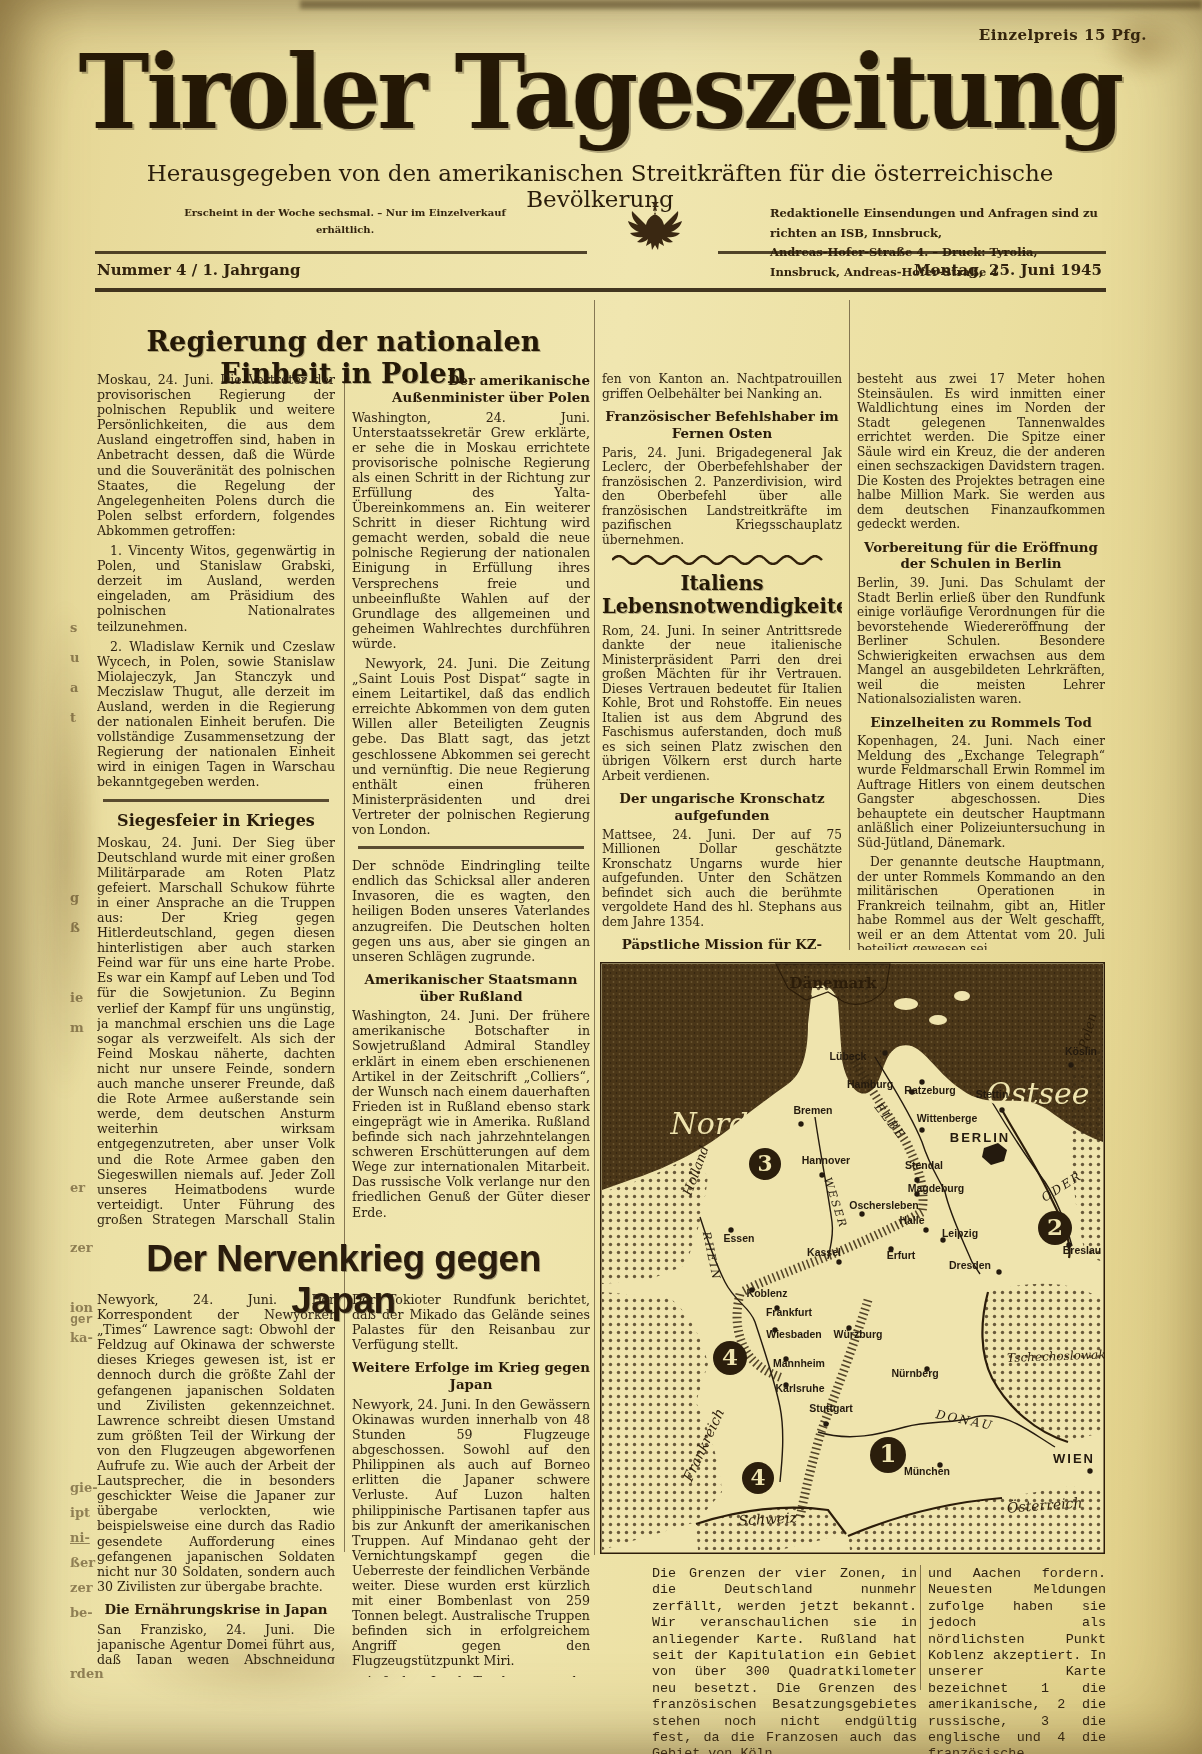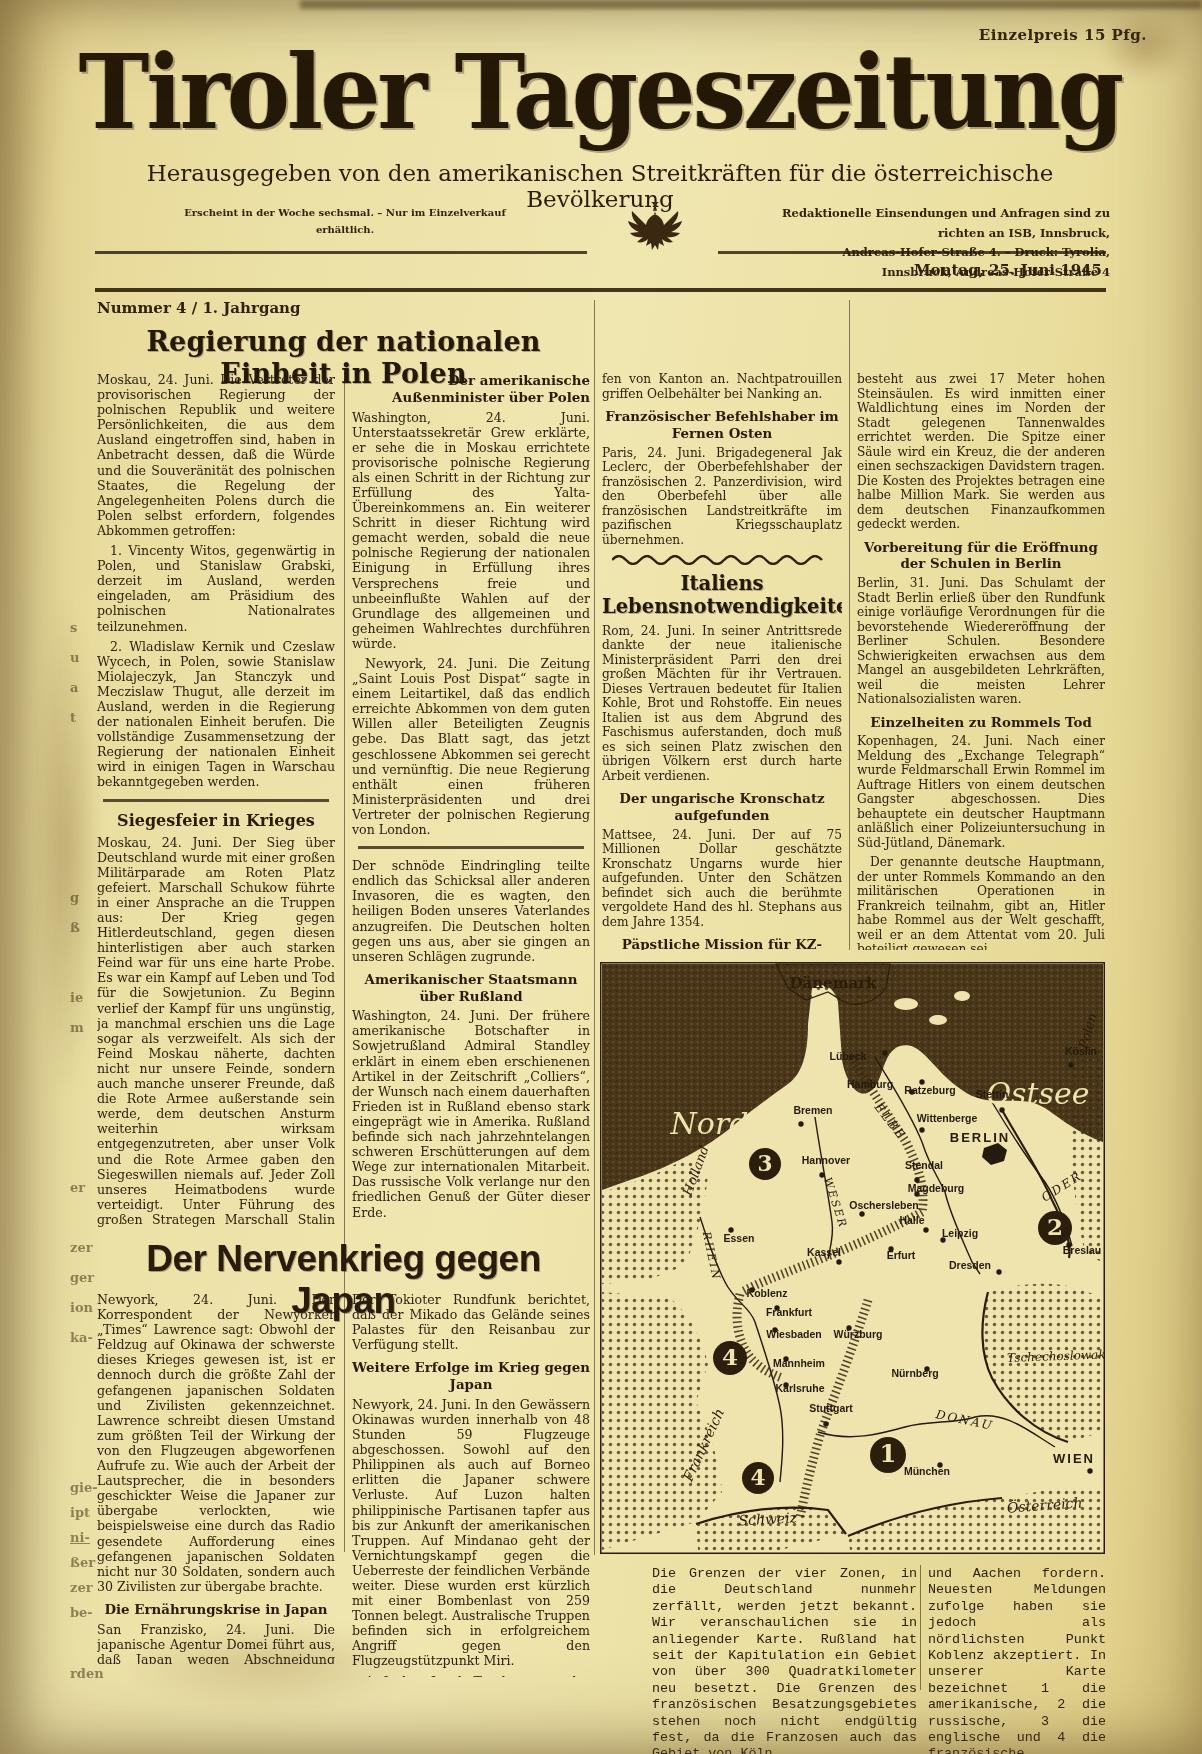--- a/index.html
+++ b/index.html
@@ -10,24 +10,24 @@
     box-shadow:inset 0 0 90px rgba(97,74,30,.45), inset 18px 0 45px rgba(80,58,20,.35);}
   .stain{position:absolute;border-radius:50%;pointer-events:none;filter:blur(6px);}
   .topbleed{position:absolute;left:300px;top:0;width:902px;height:9px;background:rgba(60,45,20,.5);filter:blur(2px);}
   
   .price{position:absolute;right:55px;top:26px;font-size:15px;font-weight:bold;color:#31220d;letter-spacing:.5px;}
   .title{position:absolute;left:70px;top:44px;width:1060px;text-align:center;font-size:95px;line-height:1;
     font-weight:bold;color:#241806;letter-spacing:-3px;transform:scaleY(1.08);
     text-shadow:2px 2px 0 rgba(35,23,8,.30), -1px 0 0 rgba(35,23,8,.25);}
   .subtitle{position:absolute;left:95px;top:160px;width:1010px;text-align:center;font-size:23px;color:#2a1d0b;}
   .infoL{position:absolute;left:110px;top:204px;width:470px;text-align:center;font-size:10px;font-weight:bold;line-height:1.7;color:#33240e;}
-  .infoR{position:absolute;left:770px;top:204px;width:340px;text-align:right;font-size:11.5px;font-weight:bold;line-height:1.7;color:#33240e;}
+  .infoR{position:absolute;left:770px;top:204px;width:340px;text-align:left;font-size:11.5px;font-weight:bold;line-height:1.7;color:#33240e;}
   .rule1a{position:absolute;left:95px;top:251px;width:492px;border-top:3px solid rgba(40,26,8,.8);}
   .rule1b{position:absolute;left:718px;top:251px;width:388px;border-top:3px solid rgba(40,26,8,.8);}
-  .issue{position:absolute;left:97px;top:261px;font-size:15px;font-weight:bold;color:#31220d;margin-top:38px;}
+  .issue{position:absolute;left:97px;top:261px;font-size:15px;font-weight:bold;color:#31220d;}
   .date{position:absolute;right:100px;top:261px;font-size:15px;font-weight:bold;color:#31220d;}
   .rule2{position:absolute;left:95px;top:288px;width:1011px;border-top:4px solid rgba(35,22,7,.85);}
   
   .head-main{position:absolute;left:95px;top:326px;width:497px;text-align:center;font-size:27px;font-weight:bold;
     color:#241806;letter-spacing:.2px;transform:scaleY(1.05);text-shadow:1px 1px 0 rgba(35,23,8,.3);}
   .head-japan{position:absolute;left:95px;top:1238px;width:497px;text-align:center;
     font-family:"Liberation Sans",sans-serif;font-size:37px;font-weight:bold;color:#2a1c0c;letter-spacing:-.5px;
     text-shadow:1px 1px 0 rgba(35,23,8,.35);}
   
   .col{position:absolute;text-align:justify;font-size:12.6px;line-height:15.1px;overflow:hidden;}
@@ -140,21 +140,21 @@
     <p class="noind">Rom, 24. Juni. In seiner Antrittsrede dankte der neue italienische Ministerpräsident Parri den drei großen Mächten für ihr Vertrauen. Dieses Vertrauen bedeutet für Italien Kohle, Brot und Rohstoffe. Ein neues Italien ist aus dem Abgrund des Faschismus auferstanden, doch muß es sich seinen Platz zwischen den übrigen Völkern erst durch harte Arbeit verdienen.</p>
     <div class="subhead">Der ungarische Kronschatz aufgefunden</div>
     <p class="noind">Mattsee, 24. Juni. Der auf 75 Millionen Dollar geschätzte Kronschatz Ungarns wurde hier aufgefunden. Unter den Schätzen befindet sich auch die berühmte vergoldete Hand des hl. Stephans aus dem Jahre 1354.</p>
     <div class="subhead">Päpstliche Mission für KZ-Lager</div>
 
   </div>
 
   <div class="col c34" style="left:857px;top:372px;width:248px;height:578px;">
     <p class="noind">besteht aus zwei 17 Meter hohen Steinsäulen. Es wird inmitten einer Waldlichtung eines im Norden der Stadt gelegenen Tannenwaldes errichtet werden. Die Spitze einer Säule wird ein Kreuz, die der anderen einen sechszackigen Davidstern tragen. Die Kosten des Projektes betragen eine halbe Million Mark. Sie werden aus dem deutschen Finanzaufkommen gedeckt werden.</p>
     <div class="subhead">Vorbereitung für die Eröffnung der Schulen in Berlin</div>
-    <p class="noind">Berlin, 31. Juni. Das Schulamt der Stadt Berlin erließ über den Rundfunk einige vorläufige Verordnungen für die bevorstehende Wiedereröffnung der Berliner Schulen. Besondere Schwierigkeiten erwachsen aus dem Mangel an ausgebildeten Lehrkräften, weil die meisten Lehrer Nationalsozialisten waren.</p>
+    <p class="noind">Berlin, 39. Juni. Das Schulamt der Stadt Berlin erließ über den Rundfunk einige vorläufige Verordnungen für die bevorstehende Wiedereröffnung der Berliner Schulen. Besondere Schwierigkeiten erwachsen aus dem Mangel an ausgebildeten Lehrkräften, weil die meisten Lehrer Nationalsozialisten waren.</p>
     <div class="subhead">Einzelheiten zu Rommels Tod</div>
     <p class="noind">Kopenhagen, 24. Juni. Nach einer Meldung des „Exchange Telegraph“ wurde Feldmarschall Erwin Rommel im Auftrage Hitlers von einem deutschen Gangster abgeschossen. Dies behauptete ein deutscher Hauptmann anläßlich einer Polizeiuntersuchung in Süd-Jütland, Dänemark.</p>
     <p>Der genannte deutsche Hauptmann, der unter Rommels Kommando an den militärischen Operationen in Frankreich teilnahm, gibt an, Hitler habe Rommel aus der Welt geschafft, weil er an dem Attentat vom 20. Juli beteiligt gewesen sei.</p>
 
   </div>
 
   <div class="mapbox">
     <svg id="map-svg" width="505" height="592" viewBox="0 0 505 592">
       <defs>
         <pattern id="seaPat" width="6" height="6" patternUnits="userSpaceOnUse">
@@ -298,21 +298,21 @@
       <span style="top: 60px;">s</span>
       <span style="top: 90px;">u</span>
       <span style="top: 120px;">a</span>
       <span style="top: 150px;">t</span>
       <span style="top: 330px;">g</span>
       <span style="top: 360px;">ß</span>
       <span style="top: 430px;">ie</span>
       <span style="top: 460px;">m</span>
       <span style="top: 620px;">er</span>
       <span style="top: 680px;">zer</span>
-      <span style="top: 710px;">ger</span>
+      <span style="top: 752px; font-family: Liberation Mono, monospace;">ger</span>
       <span style="top: 740px;">ion</span>
       <span style="top: 770px;">ka-</span>
       <span style="top: 920px;">gie-</span>
       <span style="top: 945px;">ipt</span>
       <span style="top: 970px; text-decoration: underline;">ni-</span>
       <span style="top: 995px;">ßer</span>
       <span style="top: 1020px;">zer</span>
       <span style="top: 1045px;">be-</span>
       <span style="top: 1070px; margin-top: 36px;">rden</span>
     </div>

